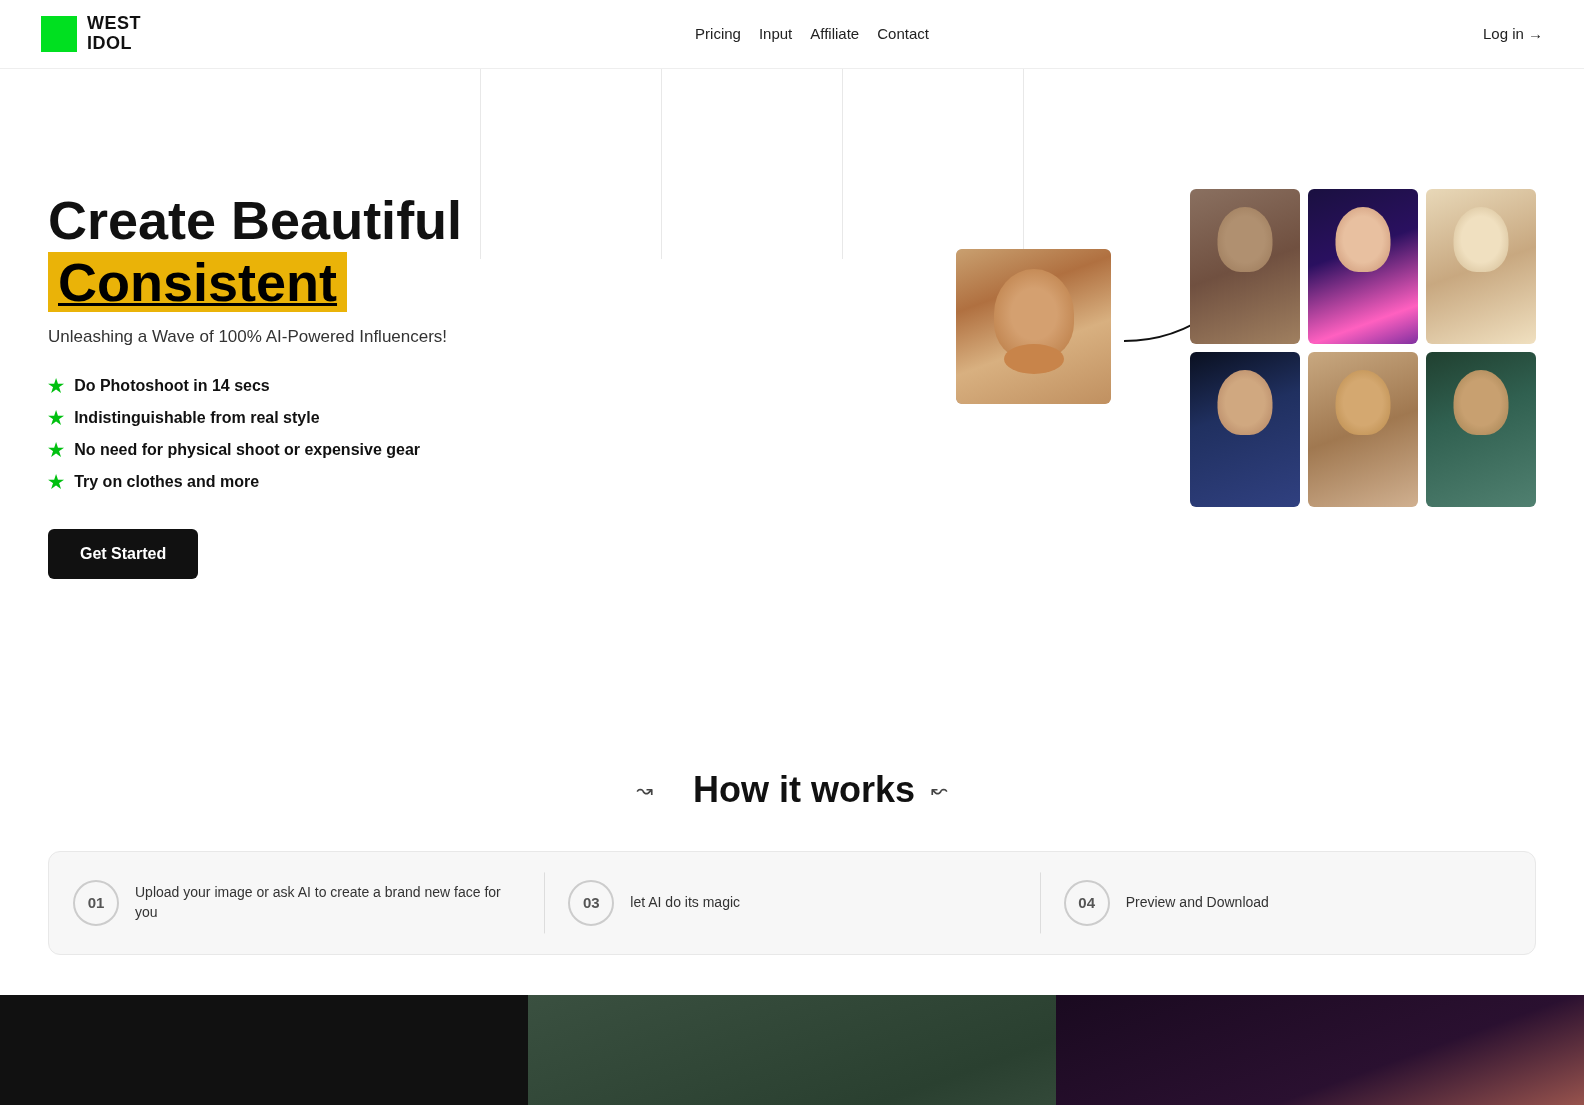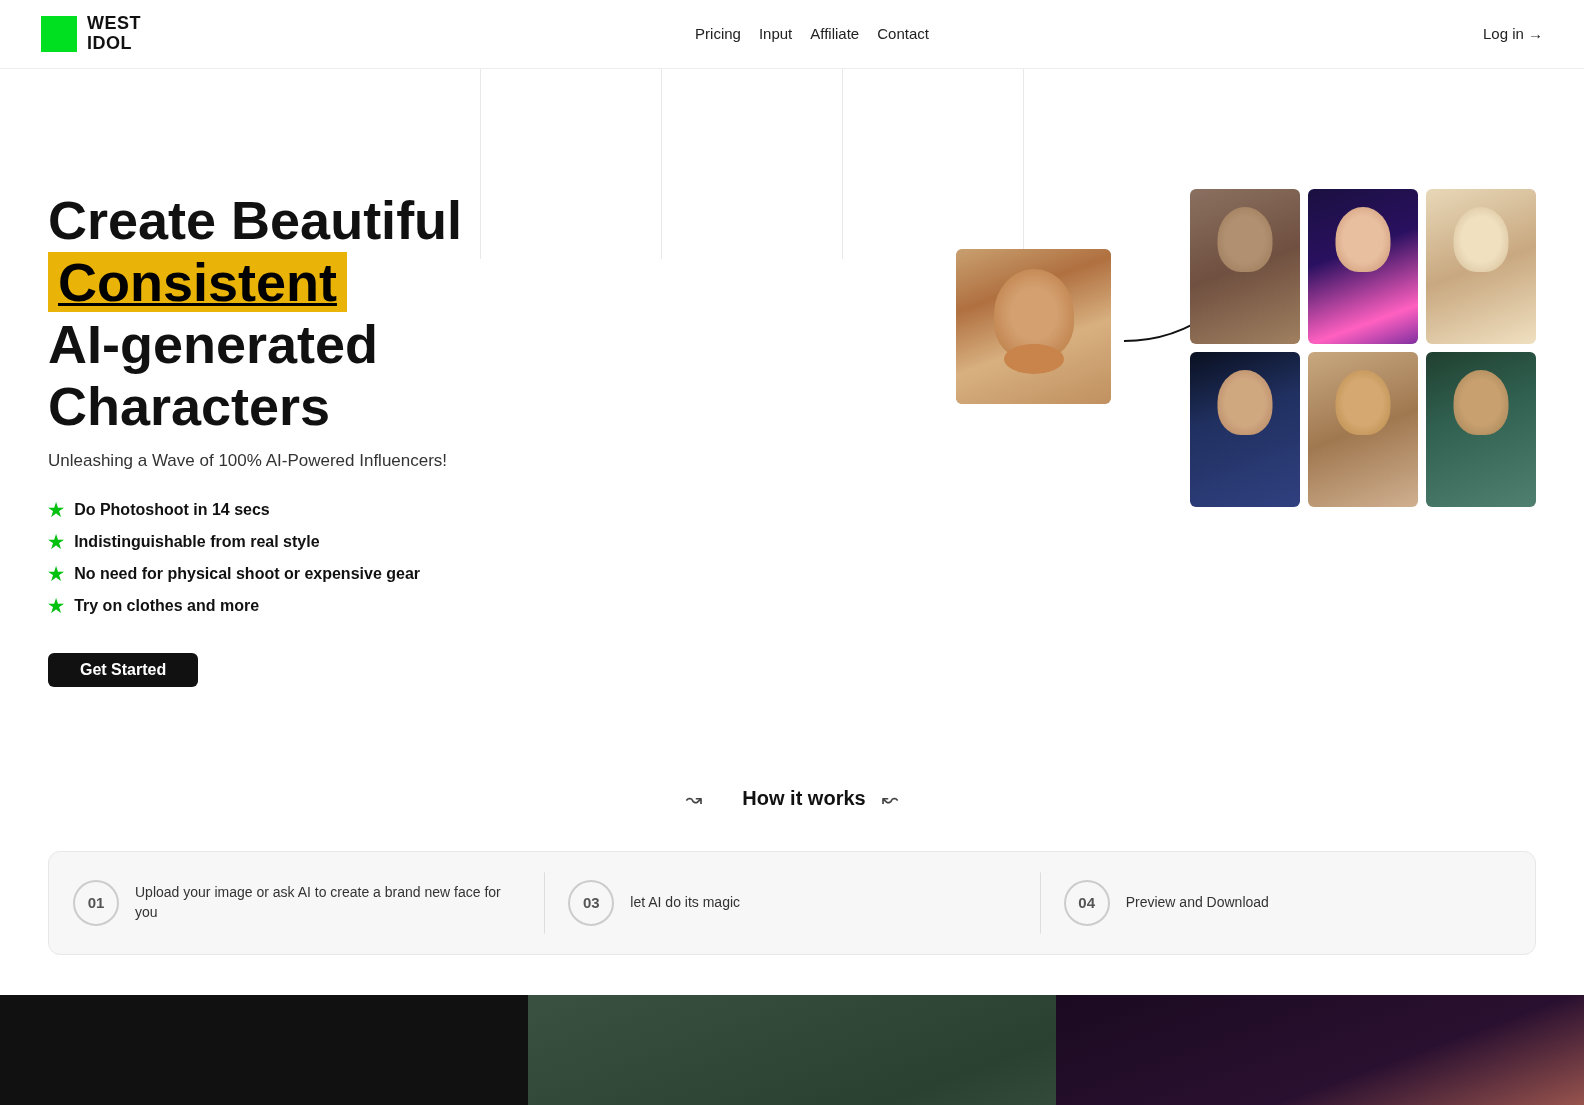--- a/index.html
+++ b/index.html
@@ -27,21 +27,21 @@
     .hero-title { font-size: 54px; font-weight: 800; line-height: 1.15; margin-bottom: 14px; }
     .hero-title .consistent {
       background: #eab308; color: #000; text-decoration: underline; text-decoration-thickness: 3px;
       padding: 0 10px;
     }
     .hero-subtitle { font-size: 17px; color: #333; margin-bottom: 28px; font-weight: 400; }
     .features { list-style: none; margin-bottom: 36px; }
     .features li { display: flex; align-items: center; gap: 10px; font-size: 16px; font-weight: 600; margin-bottom: 10px; }
     .star-icon { color: #00c010; font-size: 18px; }
     .get-started-btn {
-      background: #111; color: #fff; border: none; padding: 8px 32px;
+      background: #111; color: #fff; border: none; padding: 16px 32px;
       font-size: 16px; font-weight: 600; cursor: pointer; border-radius: 6px;
     }
 
     
     .hero-right { position: relative; flex: 1; display: flex; justify-content: flex-end; padding-top: 0; }
     .photo-section { position: relative; width: 620px; height: 540px; }
 
     
     .main-photo {
       position: absolute; left: 40px; top: 120px;
@@ -106,21 +106,21 @@
     .gp-face.f1::before { background: radial-gradient(ellipse, #b09070 50%, #9a7858 100%); }
     .gp-face.f2::before { background: radial-gradient(ellipse, #e8c0a0 50%, #c89070 100%); }
     .gp-face.f3::before { background: radial-gradient(ellipse, #f0e0c0 50%, #d0b890 100%); }
     .gp-face.f4::before { background: radial-gradient(ellipse, #d0a880 50%, #b08060 100%); }
     .gp-face.f5::before { background: radial-gradient(ellipse, #d4a870 50%, #b88848 100%); }
     .gp-face.f6::before { background: radial-gradient(ellipse, #c8a070 50%, #a08050 100%); }
 
     
     .how-section { padding: 60px 48px 40px; text-align: center; }
     .how-title-wrap { display: flex; align-items: center; justify-content: center; gap: 16px; margin-bottom: 40px; }
-    .how-title { font-size: 20px; font-weight: 700; margin-left: 24px; }
+    .how-title { font-size: 36px; font-weight: 700; margin-left: 24px; }
     .deco-line { font-size: 20px; color: #444; }
 
     .steps-row {
       display: flex; align-items: stretch; background: #f7f7f7;
       border-radius: 12px; overflow: hidden; border: 1px solid #e8e8e8;
     }
     .step {
       flex: 1; display: flex; align-items: center; gap: 16px;
       padding: 28px 24px; position: relative;
     }
@@ -180,21 +180,20 @@
   <div class="top-lines">
     <div class="top-line"></div>
     <div class="top-line"></div>
     <div class="top-line"></div>
     <div class="top-line"></div>
   </div>
 
   <div class="hero-left">
     <h1 class="hero-title">
       <span>Create Beautiful </span><span class="consistent">Consistent</span><br>
-      <span>AI-generated Characters</span>
     </h1>
     <p class="hero-subtitle">Unleashing a Wave of 100% AI-Powered Influencers!</p>
     <ul class="features">
       <li>
         <span class="star-icon">★</span>
         <span>Do Photoshoot in 14 secs</span>
       </li>
       <li>
         <span class="star-icon">★</span>
         <span>Indistinguishable from real style</span>

